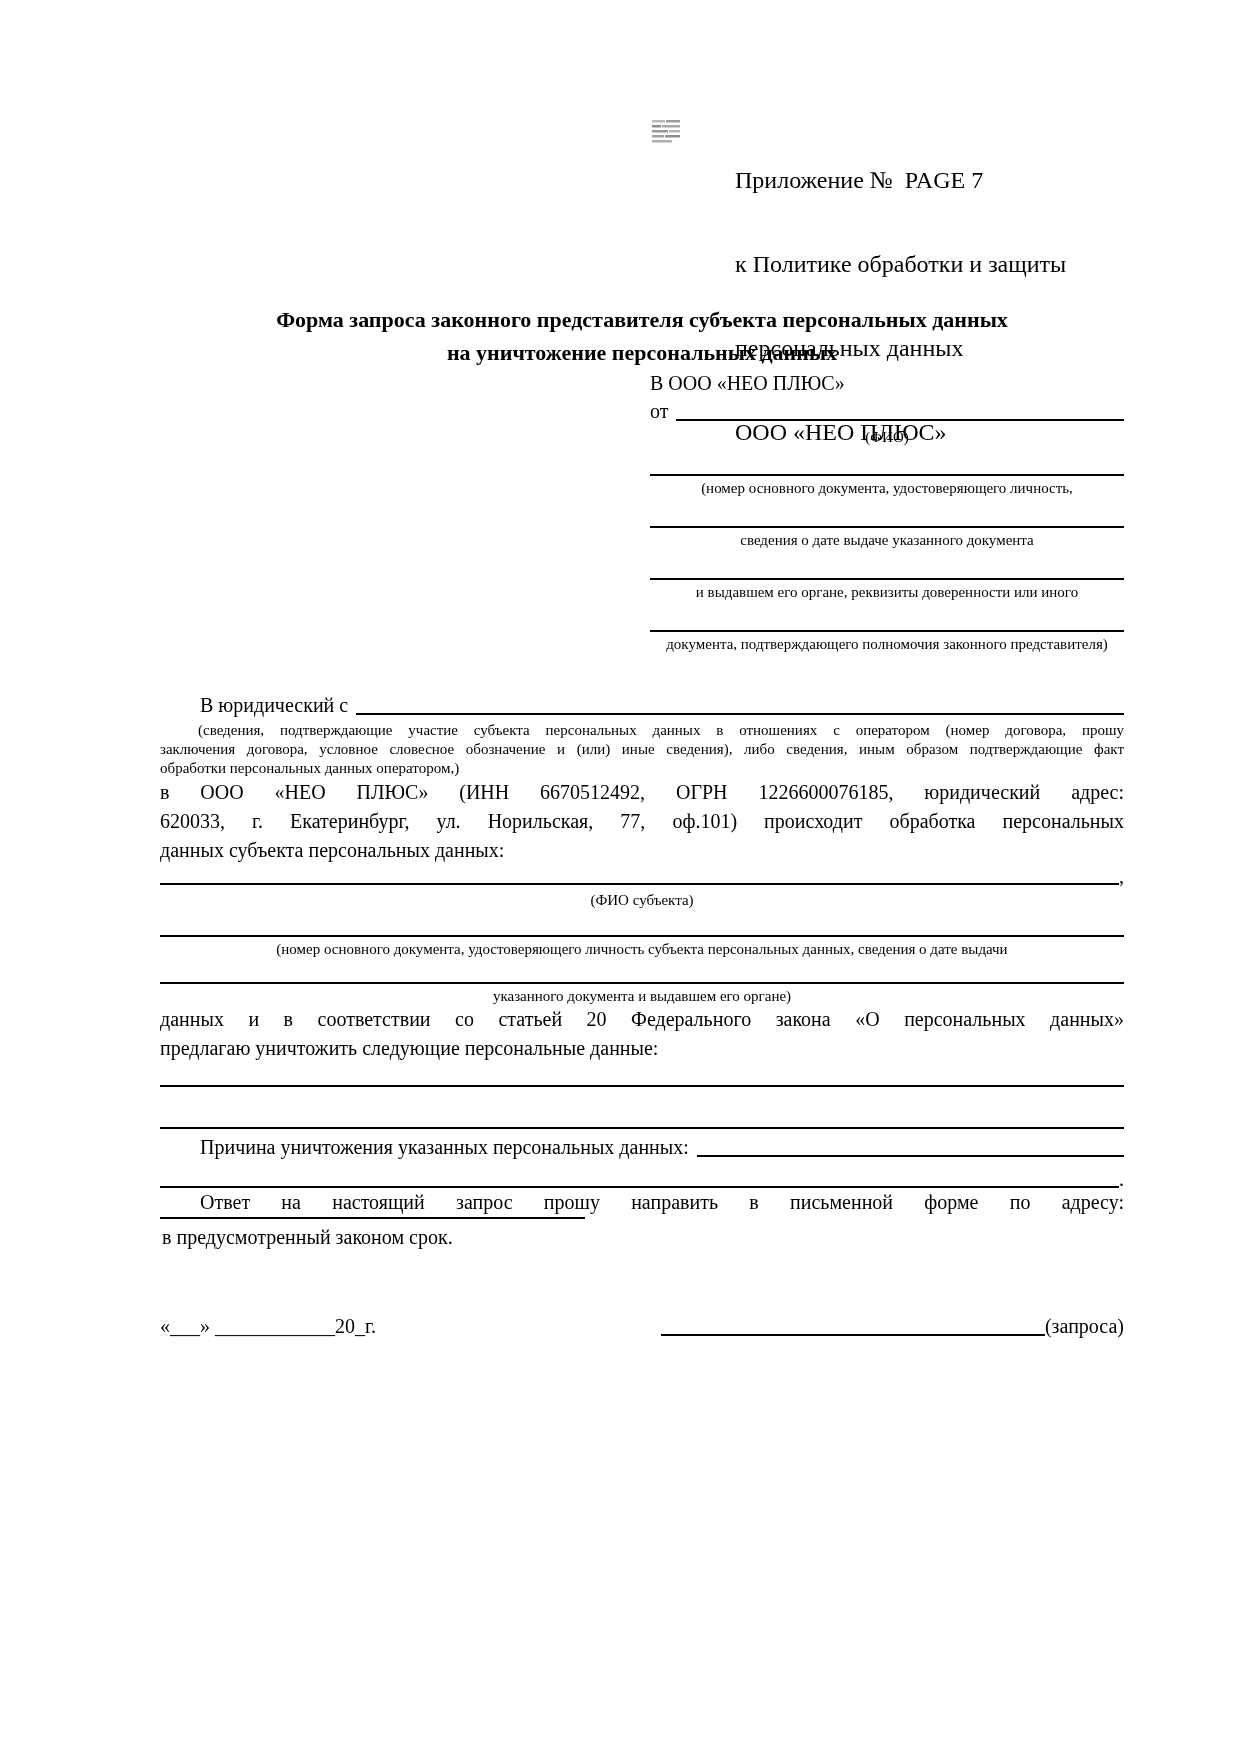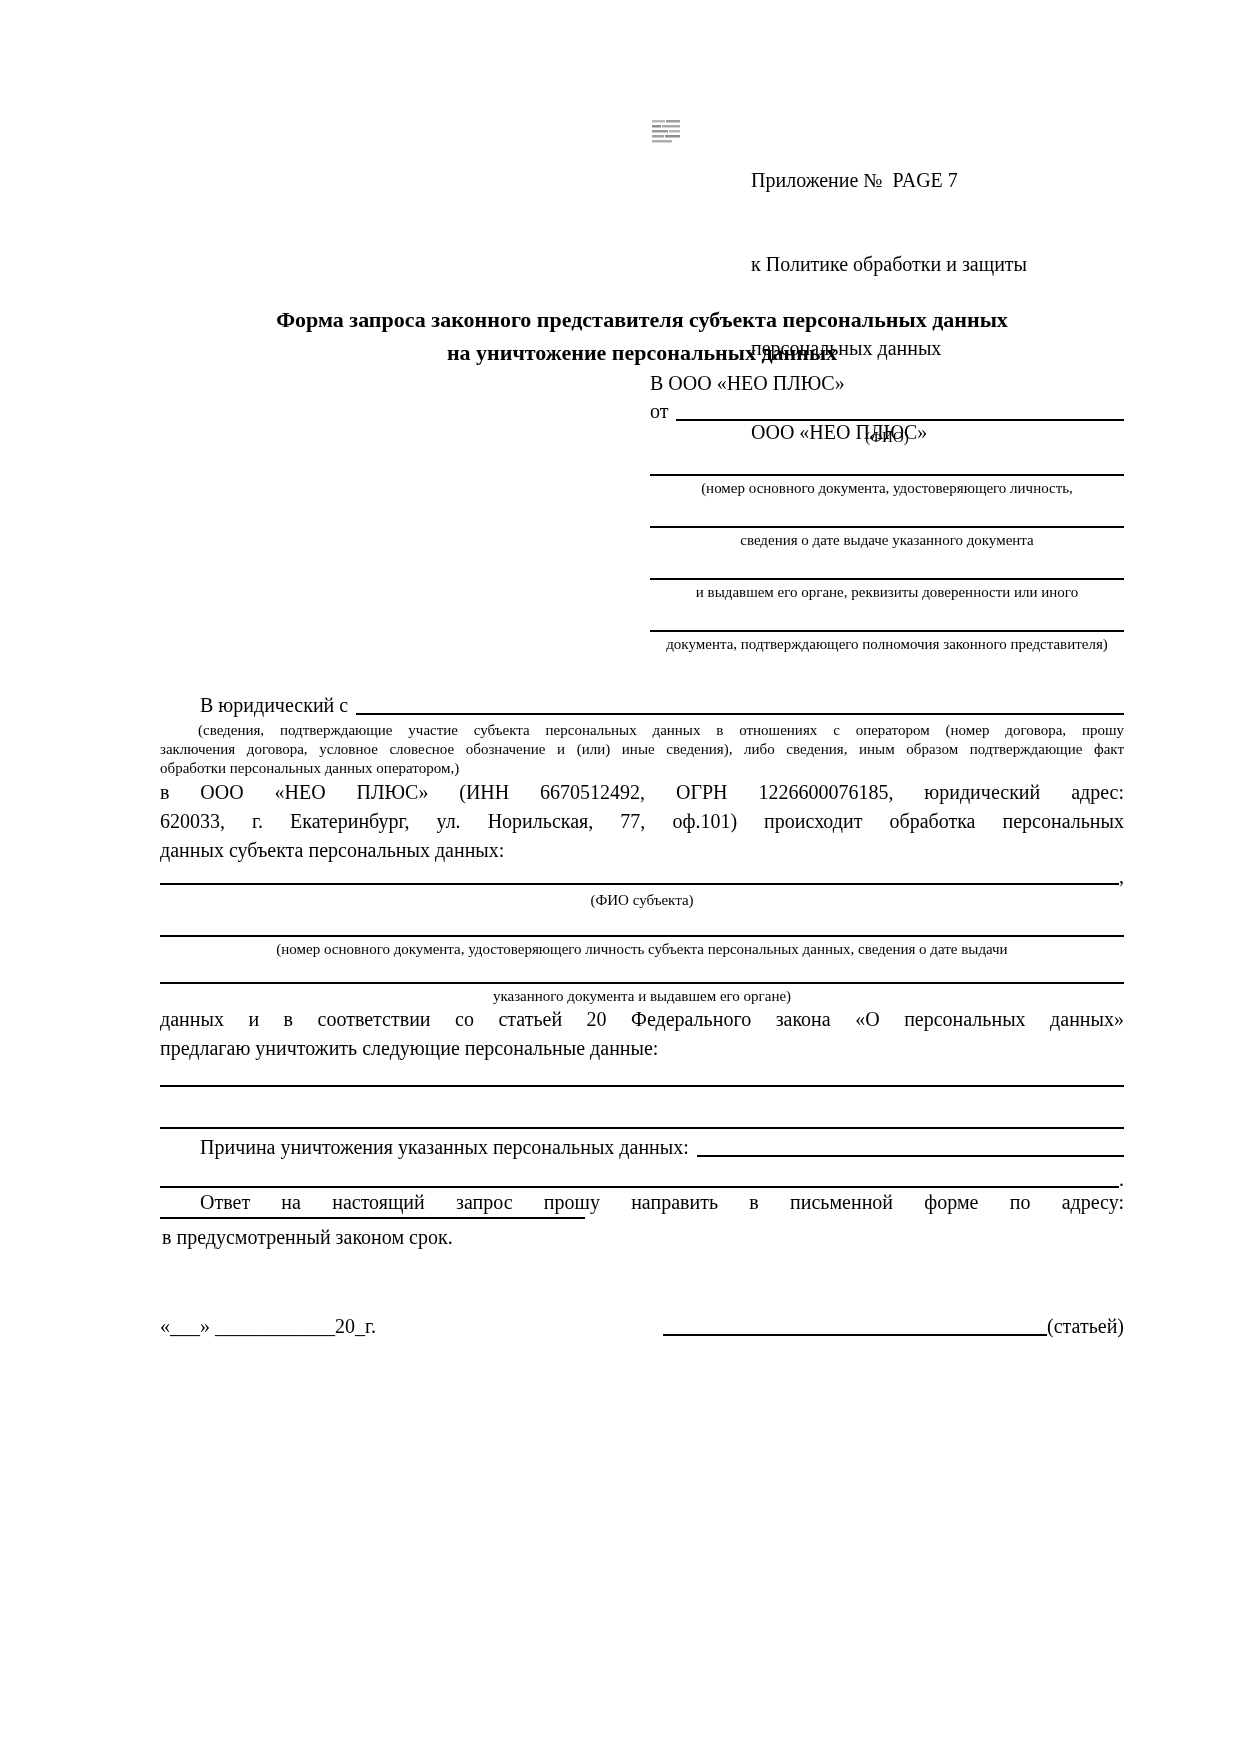--- a/index.html
+++ b/index.html
@@ -1,20 +1,20 @@
 <!DOCTYPE html>
 <html><head>
 <meta charset="utf-8">
 <style>
   html,body { margin:0; padding:0; background:#fff; }
   .page {
     position:relative; width:1242px; height:1755px; background:#ffffff;
     font-family:"Liberation Serif","DejaVu Serif",serif; color:#000; overflow:hidden;
   }
-  .hdr { position:absolute; left:735px; top:110px; font-size:20px; line-height:28px; white-space:pre-wrap;margin-left:16px; }
+  .hdr { position:absolute; left:735px; top:110px; font-size:24px; line-height:28px; white-space:pre-wrap; }
   .field-icon { position:absolute; left:652px; top:119px; }
   .content { position:absolute; left:160px; top:303px; width:964px; font-size:20px; }
   .title { text-align:center; font-weight:bold; font-size:22px; line-height:33px; }
   .addr { margin-left:490px; }
   .addr .to { line-height:28px; }
   .frow { display:flex; align-items:flex-end; line-height:28px; }
   .frow .bl { flex:1; border-bottom:2px solid #000; margin-bottom:4px; margin-left:8px; }
   .cap { font-size:15px; line-height:18px; text-align:center; margin-top:3px; }
   .lrow { display:flex; align-items:flex-end; }
   .lrow .bl { flex:1; border-bottom:2px solid #000; }
@@ -150,18 +150,18 @@
     <div class="resp1">Ответ на настоящий запрос прошу направить в письменной форме по адресу:</div>
     <div class="resp2">
       <span class="bl"></span>
       <span class="txt">в предусмотренный законом срок.</span>
     </div>
 
     <div class="sig-row">
       <span>«___» ____________20_г.</span>
       <span class="sig-right">
         <span class="bl"></span>
-        <span>(статьей)</span>
+        <span>(запроса)</span>
       </span>
     </div>
 
   </div>
 </div>
 
 </body></html>

